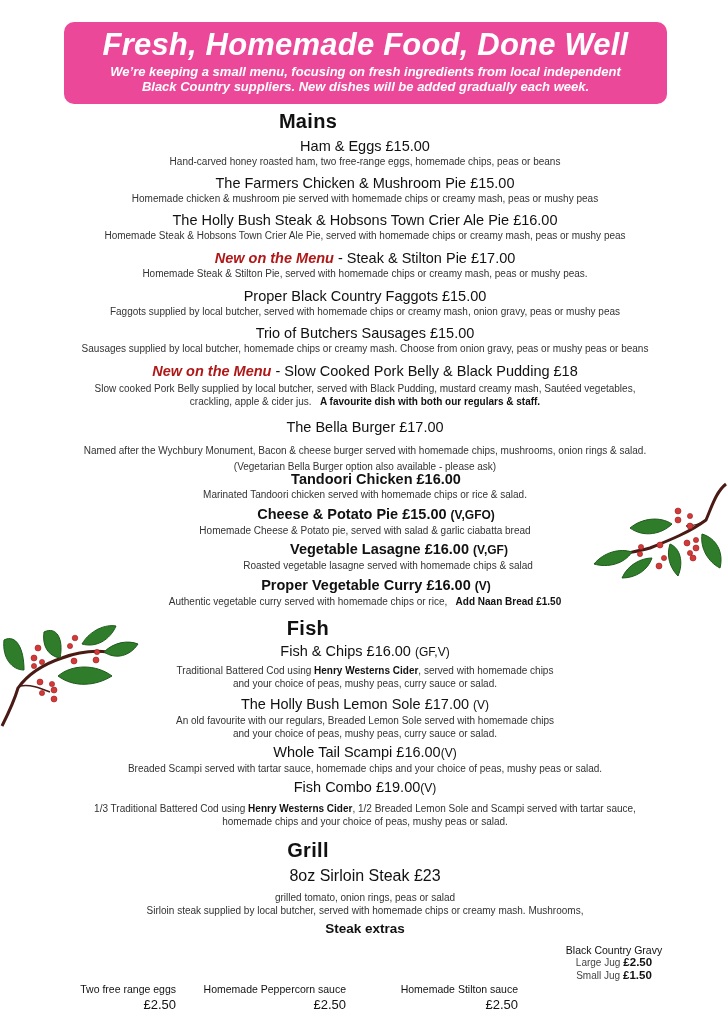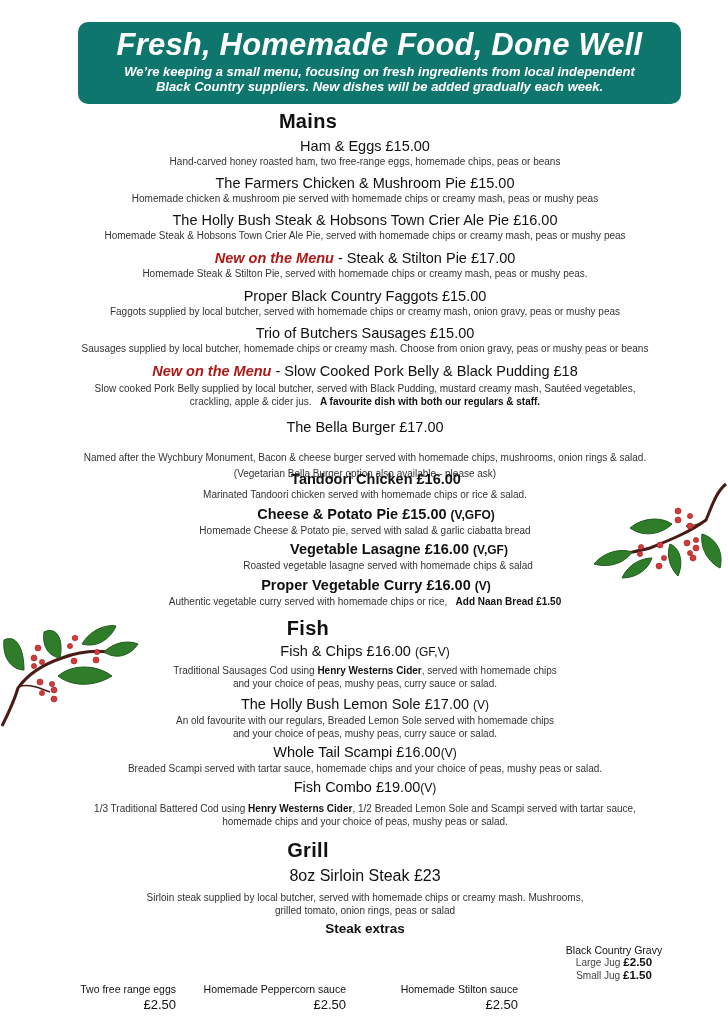--- a/index.html
+++ b/index.html
@@ -1,21 +1,21 @@
 <!DOCTYPE html>
 <html><head>
 <meta charset="utf-8">
 <style>
   * { box-sizing: border-box; margin: 0; padding: 0; }
   html, body { width: 728px; height: 1024px; background: #ffffff; overflow: hidden; }
   body { position: relative; font-family: "Liberation Sans", sans-serif; color: #111; }
 
   .banner {
-    position: absolute; left: 78px; top: 22px; width: 603px; height: 82px;
-    background: #0f766e; border-radius: 10px; color: #fff; text-align: center;
+    position: absolute; left: 64px; top: 22px; width: 603px; height: 82px;
+    background: #ec4899; border-radius: 10px; color: #fff; text-align: center;
     font-style: italic; font-weight: bold;
   }
   .banner-title { font-size: 31px; line-height: 38px; margin-top: 4px; letter-spacing: 0.2px; }
   .banner-sub { font-size: 13px; line-height: 15px; padding: 0 10px; }
 
   .section-title {
     position: absolute; left: 0; width: 616px; text-align: center;
     font-weight: bold; font-size: 20px; letter-spacing: 0.3px; color: #111;
     font-family: "Liberation Sans", sans-serif;
   }
@@ -77,21 +77,21 @@
 </div>
 <div class="item" style="top:362px;">
   <div class="item-title"><span class="new">New on the Menu</span><span> - Slow Cooked Pork Belly &amp; Black Pudding £18</span></div>
   <div class="item-desc" style="margin-top:2px;">
     <div>Slow cooked Pork Belly supplied by local butcher, served with Black Pudding, mustard creamy mash, Sautéed vegetables,</div>
     <div><span>crackling, apple &amp; cider jus.</span>&nbsp;&nbsp;&nbsp;<b>A favourite dish with both our regulars &amp; staff.</b></div>
   </div>
 </div>
 <div class="item" style="top:418px;">
   <div class="item-title">The Bella Burger  £17.00</div>
-  <div class="item-desc" style="margin-top:15px;">Named after the Wychbury Monument, Bacon &amp; cheese burger served with homemade chips, mushrooms, onion rings &amp; salad.</div>
+  <div class="item-desc" style="margin-top:8px;">Named after the Wychbury Monument, Bacon &amp; cheese burger served with homemade chips, mushrooms, onion rings &amp; salad.</div>
   <div class="item-desc" style="margin-top:3px;">(Vegetarian Bella Burger option also available - please ask)</div>
 </div>
 <div class="item" style="top:470px;">
   <div class="item-title bold">Tandoori Chicken  £16.00</div>
   <div class="item-desc">Marinated Tandoori chicken served with homemade chips or rice &amp; salad.</div>
 </div>
 <div class="item" style="top:505px;">
   <div class="item-title bold"><span>Cheese &amp; Potato Pie £15.00</span> <span class="tag b">(V,GFO)</span></div>
   <div class="item-desc">Homemade Cheese &amp; Potato pie, served with salad &amp; garlic ciabatta bread</div>
 </div>
@@ -102,21 +102,21 @@
 <div class="item" style="top:576px;">
   <div class="item-title bold"><span>Proper Vegetable Curry £16.00</span> <span class="tag b">(V)</span></div>
   <div class="item-desc"><span>Authentic vegetable curry served with homemade chips or rice,</span>&nbsp;&nbsp;&nbsp;<b>Add Naan Bread £1.50</b></div>
 </div>
 
 <div class="section-title" style="top:617px;">Fish</div>
 
 <div class="item" style="top:642px;">
   <div class="item-title"><span>Fish &amp; Chips £16.00</span> <span class="tag">(GF,V)</span></div>
   <div class="item-desc" style="margin-top:3px;">
-    <div><span>Traditional Sausages Cod using</span> <b>Henry Westerns Cider</b><span>, served with homemade chips</span></div>
+    <div><span>Traditional Battered Cod using</span> <b>Henry Westerns Cider</b><span>, served with homemade chips</span></div>
     <div>and your choice of peas, mushy peas, curry sauce or salad.</div>
   </div>
 </div>
 <div class="item" style="top:695px;">
   <div class="item-title"><span>The Holly Bush Lemon Sole £17.00</span> <span class="tag">(V)</span></div>
   <div class="item-desc">
     <div>An old favourite with our regulars, Breaded Lemon Sole served with homemade chips</div>
     <div>and your choice of peas, mushy peas, curry sauce or salad.</div>
   </div>
 </div>
@@ -130,22 +130,22 @@
     <div><span>1/3 Traditional Battered Cod using</span> <b>Henry Westerns Cider</b><span>, 1/2 Breaded Lemon Sole and Scampi served with tartar sauce,</span></div>
     <div>homemade chips and your choice of peas, mushy peas or salad.</div>
   </div>
 </div>
 
 <div class="section-title" style="top:839px;">Grill</div>
 
 <div class="item" style="top:866px;">
   <div class="item-title" style="font-size:16px; line-height:20px;">8oz Sirloin Steak  £23</div>
   <div class="item-desc" style="margin-top:5px;">
+    <div>grilled tomato, onion rings, peas or salad</div>
     <div>Sirloin steak supplied by local butcher, served with homemade chips or creamy mash. Mushrooms,</div>
-    <div>grilled tomato, onion rings, peas or salad</div>
   </div>
 </div>
 
 <div class="item" style="top:920px;">
   <div class="item-title" style="font-weight:bold; font-size:13.5px;">Steak extras</div>
 </div>
 
 <div class="extras">
   <div class="extra" style="left:52px; width:124px;">
     <div>Two free range eggs</div>

